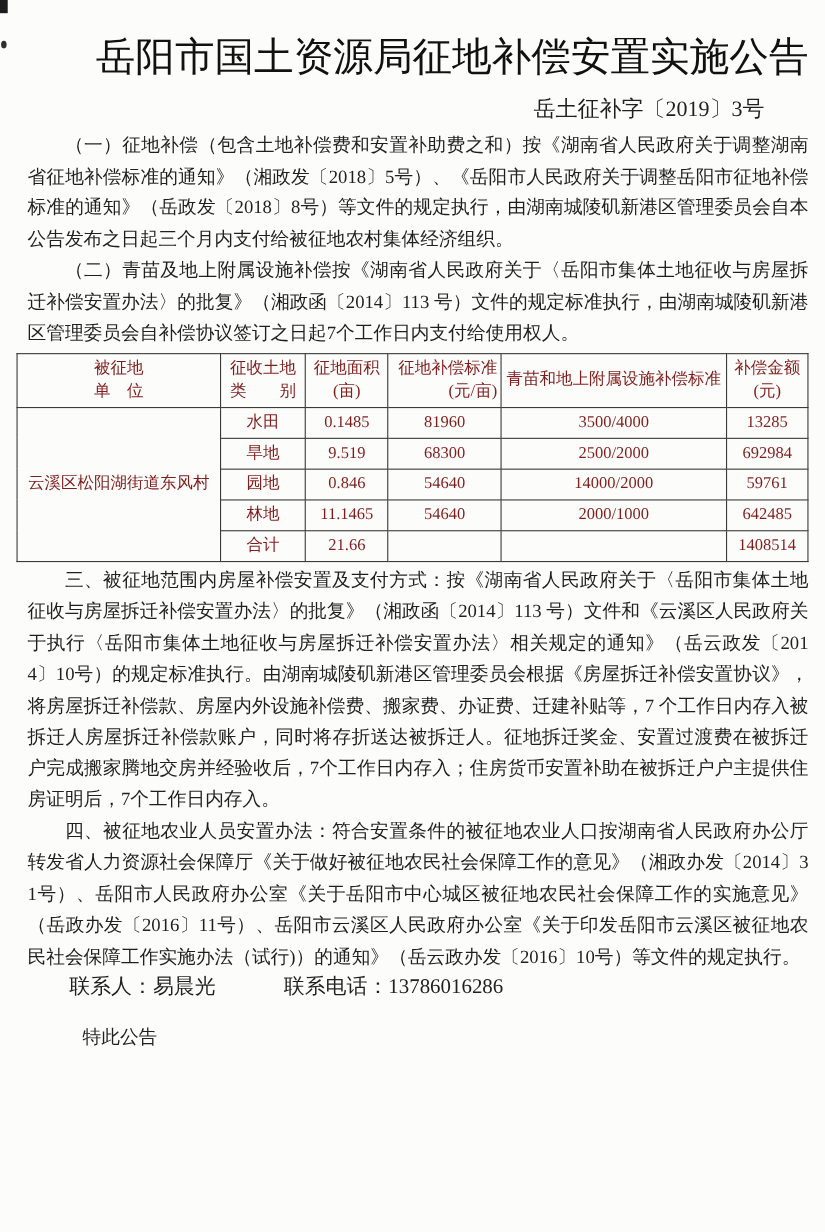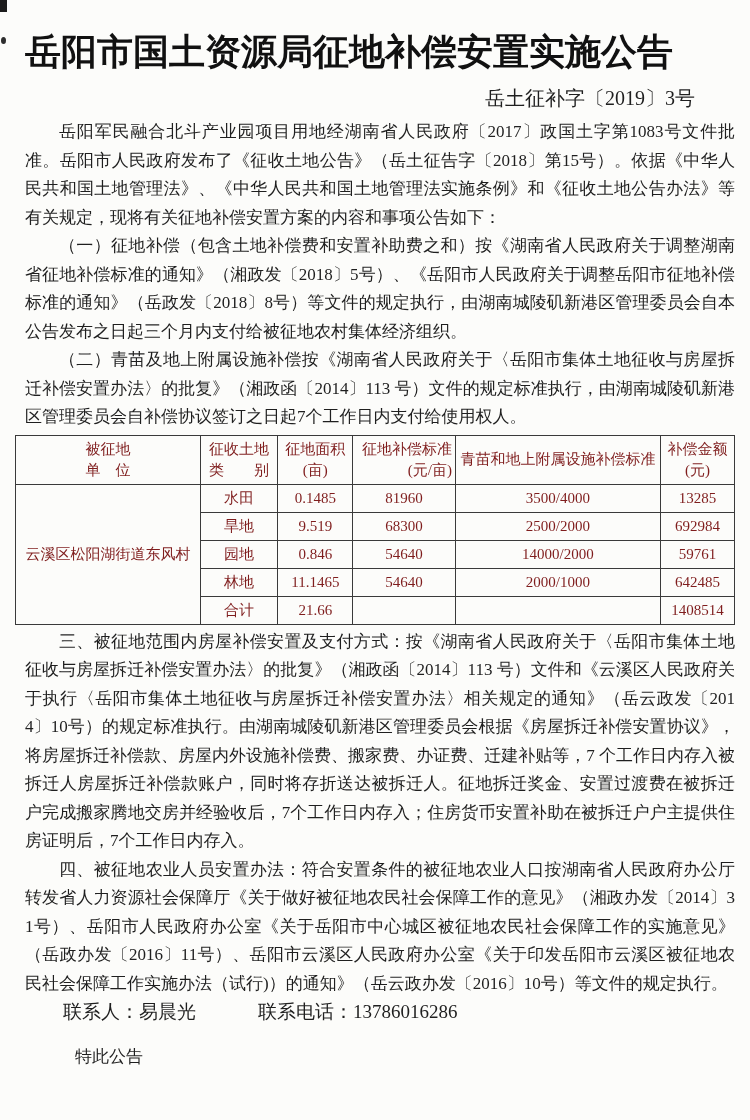--- a/index.html
+++ b/index.html
@@ -11,23 +11,23 @@
     padding:24px 15px 0 25px;
     font-family:"Liberation Serif","DejaVu Serif",serif;
     color:#1f1f1f;
     overflow:hidden;
   }
   .artifact{position:absolute;background:#1c1c1c;}
   .a1{left:0;top:0;width:7px;height:12px;}
   .a2{left:1px;top:37px;width:5px;height:7px;border-radius:50%;background:#2e2e2e;}
   .title{
     margin:4px 0 8px 0;
-    text-align:left;
+    text-align:right;
     font-size:36px;
-    font-weight:bold;
+    font-weight:normal;
     letter-spacing:0px;
     color:#111;
     white-space:nowrap;
   }
   .doc-number{
     text-align:right;
     padding-right:40px;
     font-size:20px;
     margin-bottom:6px;
   }
@@ -72,21 +72,20 @@
 </head>
 <body>
 
 <div class="page">
   <div class="artifact a1"></div>
   <div class="artifact a2"></div>
 
   <h1 class="title">岳阳市国土资源局征地补偿安置实施公告</h1>
   <div class="doc-number">岳土征补字〔2019〕3号</div>
 
-  <p class="body-p">岳阳军民融合北斗产业园项目用地经湖南省人民政府〔2017〕政国土字第1083号文件批准。岳阳市人民政府发布了《征收土地公告》（岳土征告字〔2018〕第15号）。依据《中华人民共和国土地管理法》、《中华人民共和国土地管理法实施条例》和《征收土地公告办法》等有关规定，现将有关征地补偿安置方案的内容和事项公告如下：</p>
   <p class="body-p">（一）征地补偿（包含土地补偿费和安置补助费之和）按《湖南省人民政府关于调整湖南省征地补偿标准的通知》（湘政发〔2018〕5号）、《岳阳市人民政府关于调整岳阳市征地补偿标准的通知》（岳政发〔2018〕8号）等文件的规定执行，由湖南城陵矶新港区管理委员会自本公告发布之日起三个月内支付给被征地农村集体经济组织。</p>
   <p class="body-p">（二）青苗及地上附属设施补偿按《湖南省人民政府关于〈岳阳市集体土地征收与房屋拆迁补偿安置办法〉的批复》（湘政函〔2014〕113 号）文件的规定标准执行，由湖南城陵矶新港区管理委员会自补偿协议签订之日起7个工作日内支付给使用权人。</p>
 
   <table class="comp">
     <thead>
       <tr>
         <th class="col-unit">
           <div>被征地</div>
           <div>单　位</div>
         </th>

